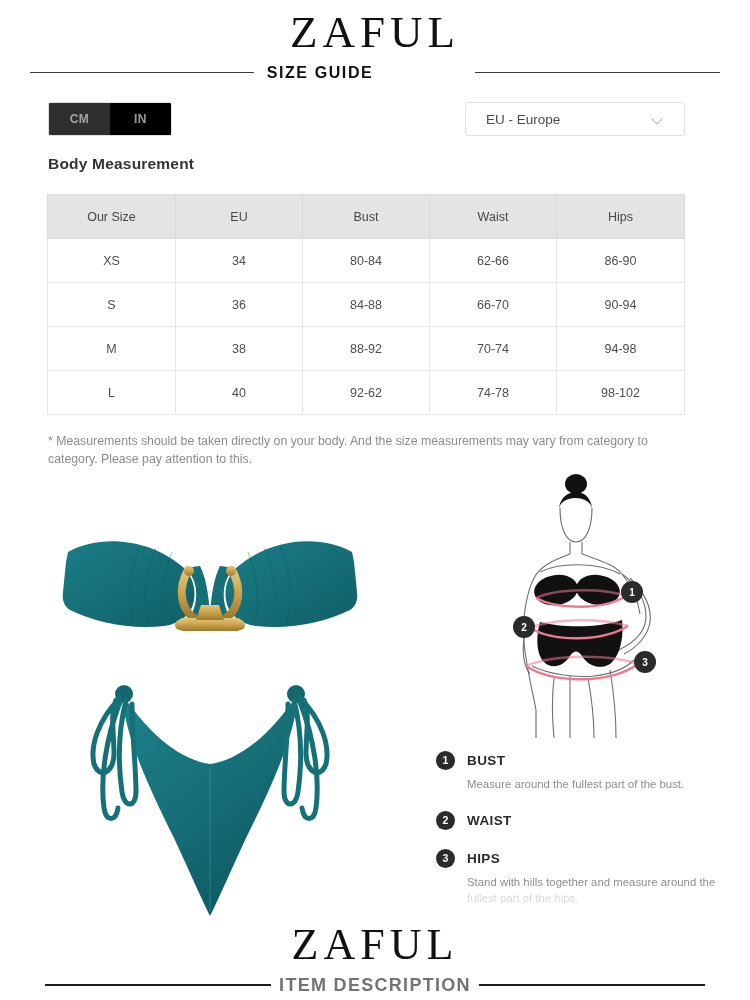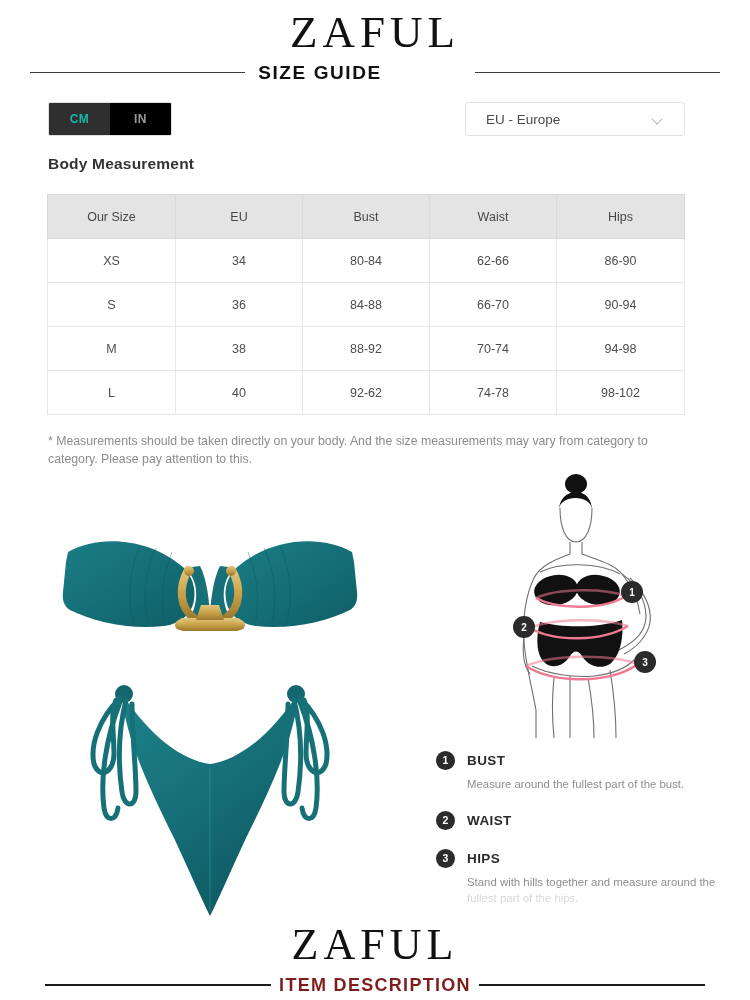--- a/index.html
+++ b/index.html
@@ -52,21 +52,21 @@
     background: #3a3a3a;
   }
   .header-rule.left  { left: 30px;  width: 245px; }
   .header-rule.right { right: 30px; width: 245px; }
   .brand-subtitle {
     position: absolute;
     top: 0;
     left: 0;
     width: 640px;
     text-align: center;
-    font-size: 19px;
+    font-size: 16px;
     font-weight: bold;
     letter-spacing: 1.6px;
     color: #111111;
     line-height: 24px;
   }
   .brand-subtitle span {
     background: #ffffff;
     padding: 0 13px;
   }
 
@@ -97,21 +97,21 @@
     font-size: 12px;
     font-weight: bold;
     letter-spacing: 0.5px;
     background: #000000;
     color: #9a9a9a;
     cursor: pointer;
     user-select: none;
   }
   .unit-btn.active {
     background: #2f2f2f;
-    color: #14b8a6;
+    color: #a3a3a3;
   }
   .region-select {
     position: absolute;
     right: 65px;
     top: 0;
     width: 220px;
     height: 34px;
     border: 1px solid #e2e2e2;
     border-radius: 3px;
     background: #ffffff;
@@ -288,21 +288,21 @@
   .footer-rule.left  { left: 45px;  width: 240px; }
   .footer-rule.right { right: 45px; width: 240px; }
   .footer-sub {
     position: absolute;
     top: 0; left: 0;
     width: 750px;
     text-align: center;
     font-size: 18px;
     font-weight: bold;
     letter-spacing: 1.3px;
-    color: #7f1d1d;
+    color: #737373;
     line-height: 24px;
   }
   .footer-sub span { background: #ffffff; padding: 0 8px; }
 </style>
 </head>
 <body>
 
 <div class="brand-header">
   <div class="brand-logo">ZAFUL</div>
   <div class="header-rule-wrap">

